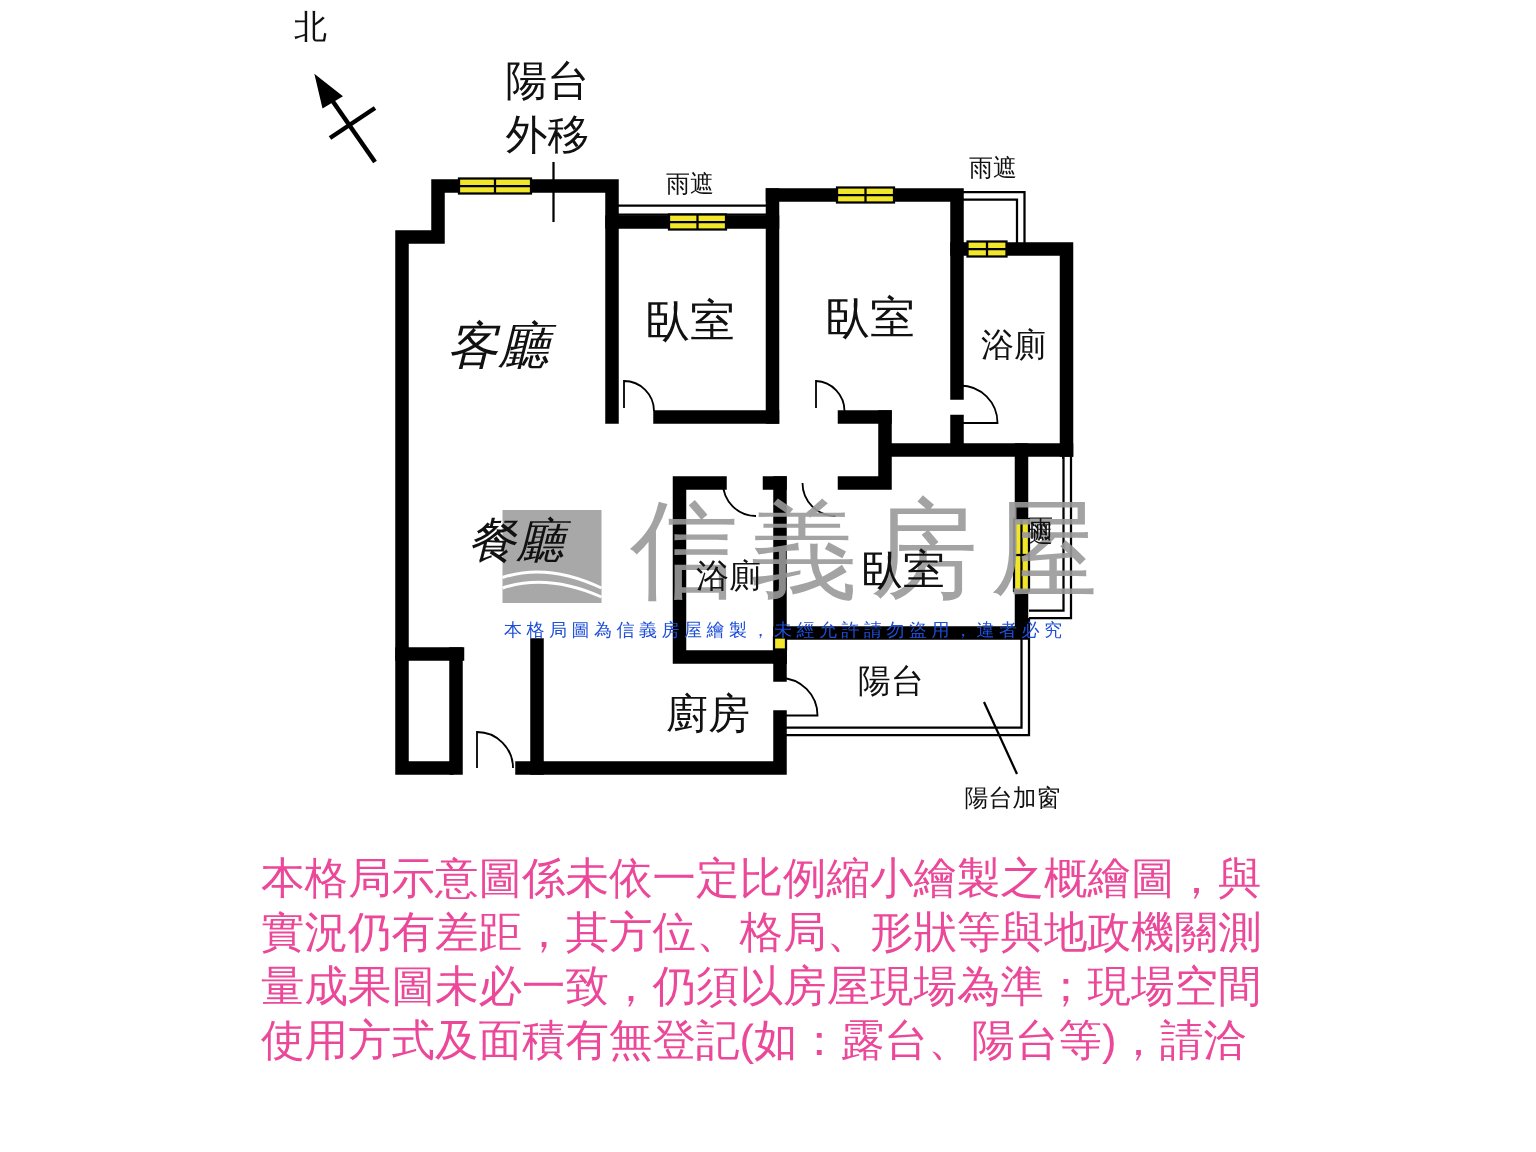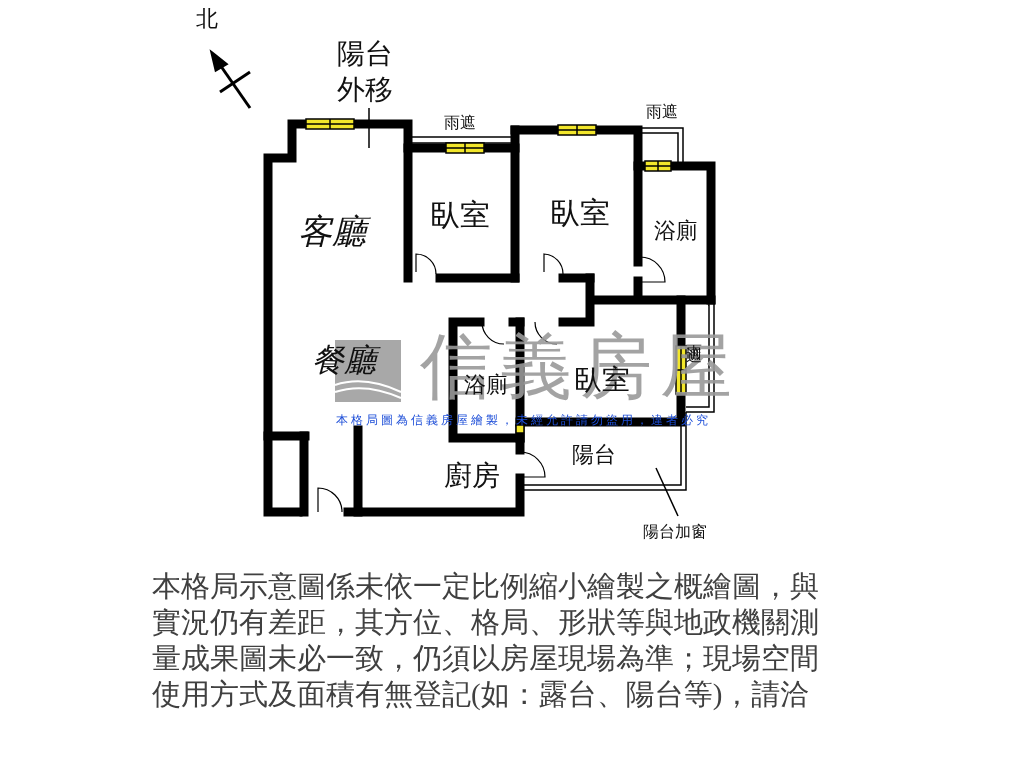--- a/index.html
+++ b/index.html
@@ -11,23 +11,23 @@
     .big { font-size:34px;font-style:italic; }
     .mid { font-size:30px; }
     .sm  { font-size:22px; }
     .xs  { font-size:16px; }
     .vert { writing-mode:vertical-rl; letter-spacing:2px; }
     .wm-big { position:absolute; left:420px; top:330px; font-size:72px; color:#9a9a9a;
               letter-spacing:8px; font-family:"DejaVu Sans","Liberation Sans",sans-serif;
               line-height:1; opacity:.9;text-align:center; }
     .wm-small { position:absolute; left:336px; top:412px; font-size:12px; color:#1d4ed8;
                 letter-spacing:3px; font-family:"DejaVu Sans","Liberation Sans",sans-serif; }
-    .note { position:absolute; left:152px; top:568px; width:720px;
-            font-size:29px; line-height:36px; color:#404040;
-            font-family:Liberation Serif, serif; }
+    .note { position:absolute; left:174px; top:568px; width:720px;
+            font-size:29px; line-height:36px; color:#ec4899;
+            font-family:Liberation Sans, sans-serif; }
     .note div { white-space:nowrap; }
   </style>
 </head>
 <body>
 
 <svg id="plan" width="1024" height="768" viewBox="0 0 1024 768">
 
   <g>
     <rect x="335" y="340" width="66" height="62" fill="#a8a8a8"></rect>
     <path d="M335 385 Q365 375 401 392" stroke="#ffffff" stroke-width="2" fill="none"></path>

